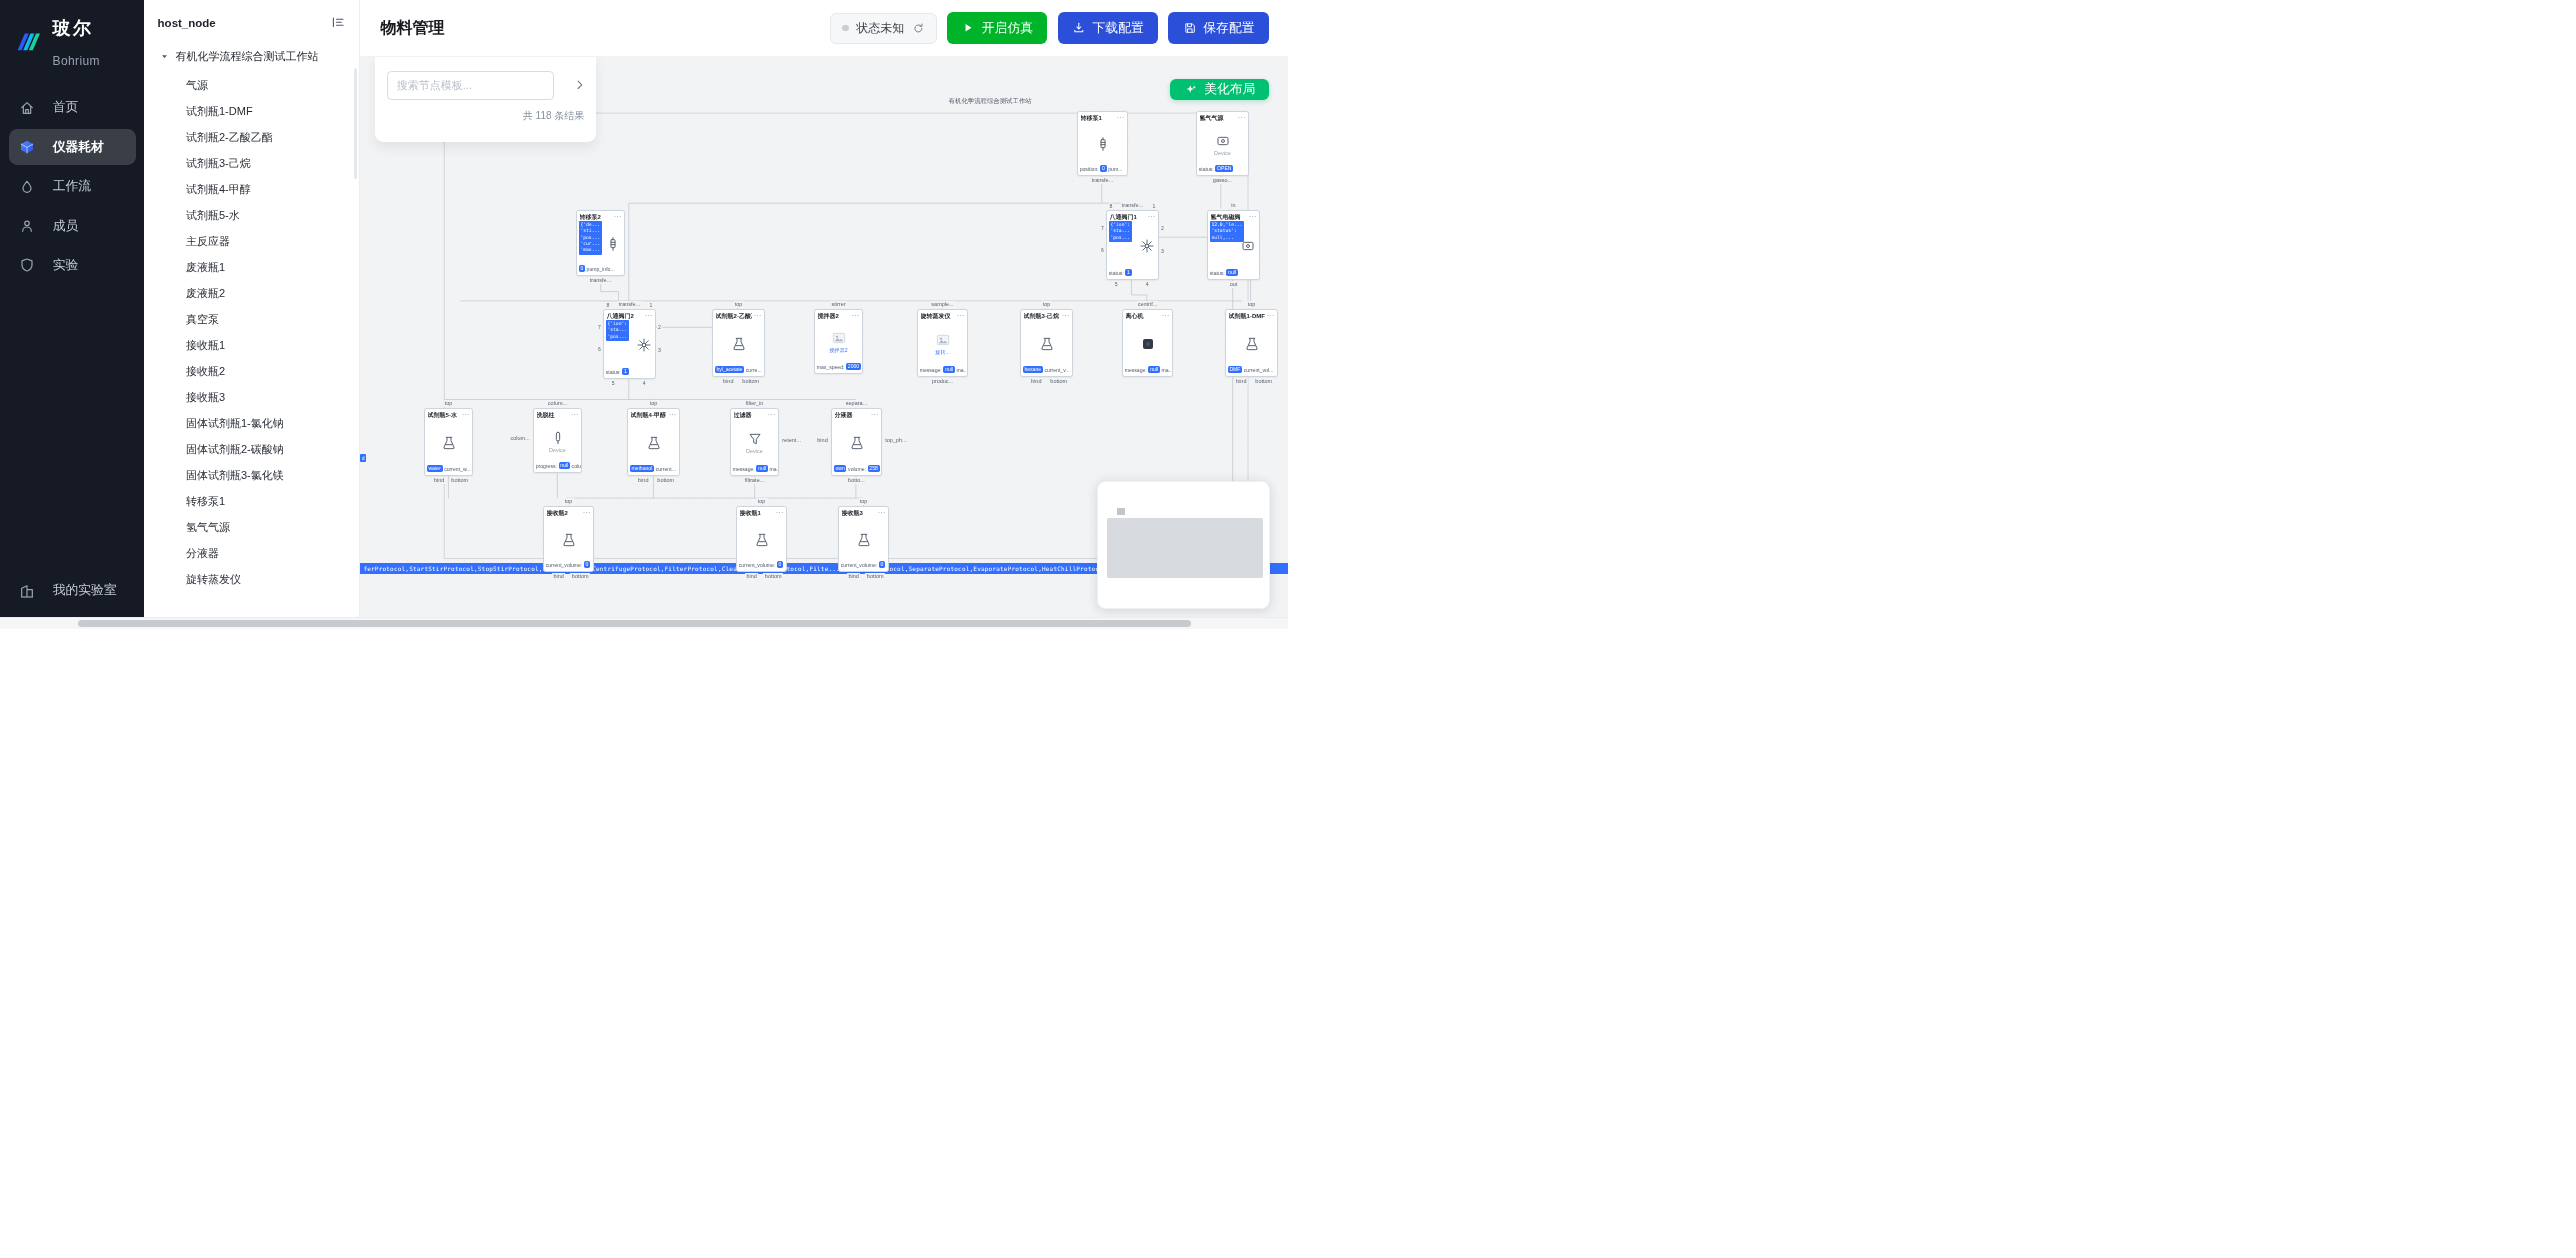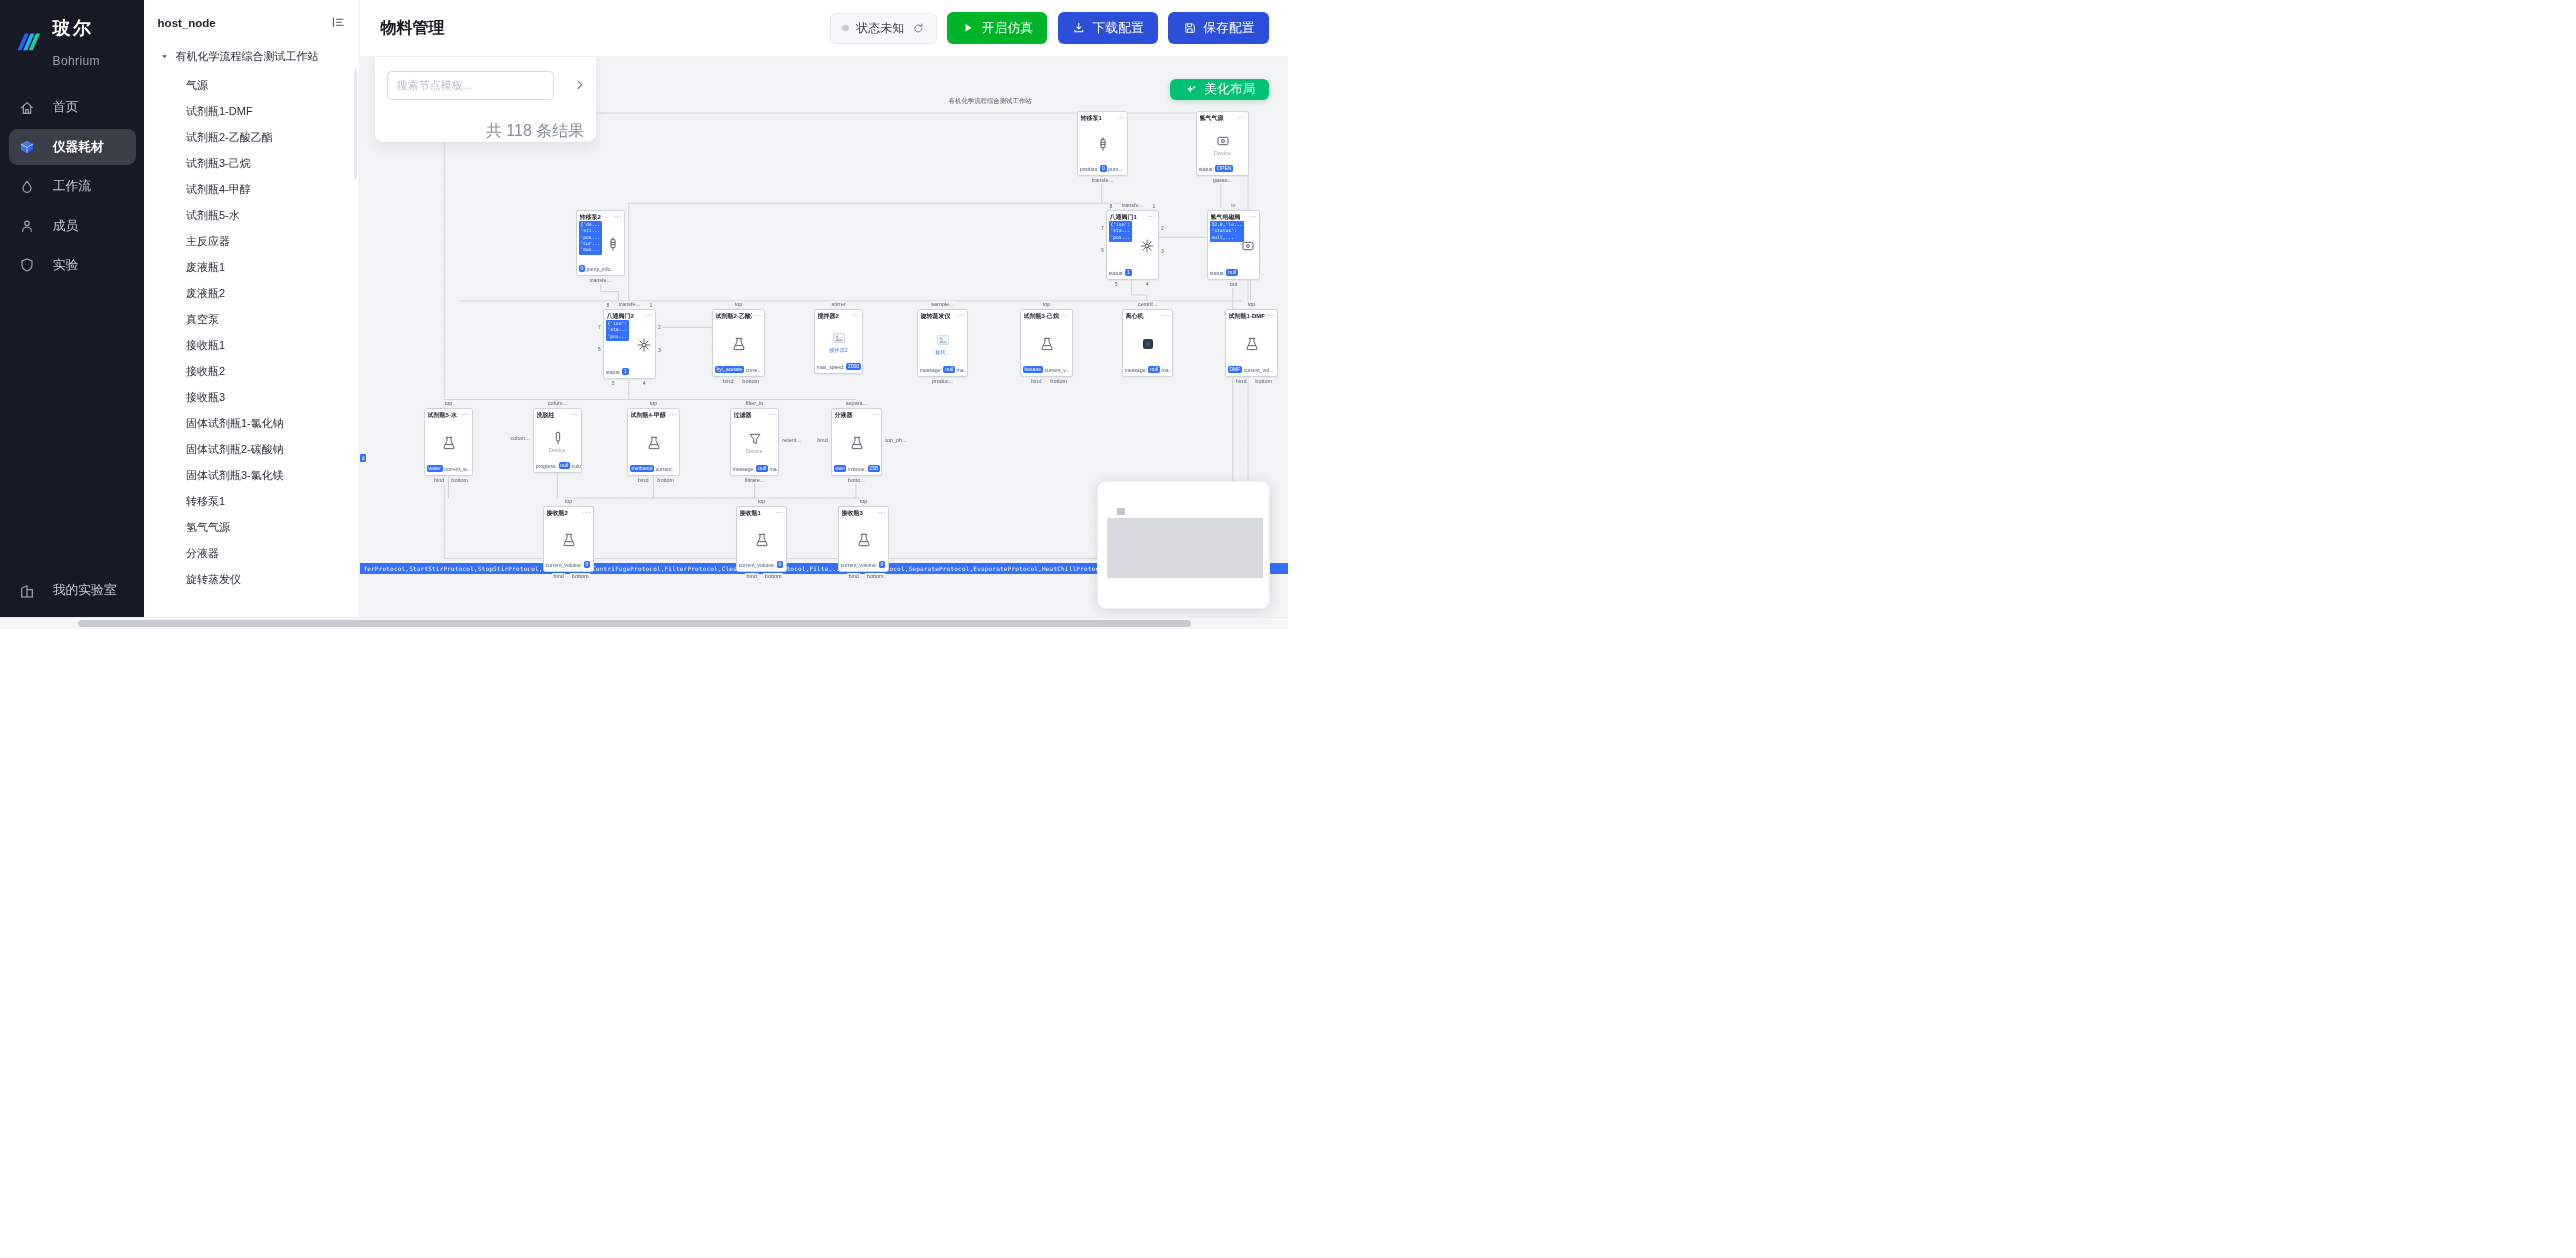--- a/index.html
+++ b/index.html
@@ -66,21 +66,21 @@
   .frag-chip{position:absolute;left:0;top:397px;background:var(--chip-blue,#3370ff);color:#fff;
              font-size:5.1px;padding:0.9px 1.7px;border-radius:0.9px;z-index:2}
 
   .search-panel{position:absolute;left:15.3px;top:0;width:221px;height:85px;background:#fff;
                 border-radius:0 0 8.5px 8.5px;box-shadow:0 5.1px 12px rgba(31,35,41,.08);z-index:5}
   .search-input{position:absolute;left:12px;top:13.6px;width:167px;height:29px;border:0.9px solid #d8dce2;
                 border-radius:4.3px;padding:0 8.5px;font-size:11px;color:#1d2129;outline:none;
                 box-sizing:border-box;font-family:inherit;background:#fff}
   .search-input::placeholder{color:#b9bfc9}
   .search-expand{position:absolute;right:10.2px;top:21px;width:13.6px;height:13.6px;color:#6f7a89;cursor:pointer}
-  .search-count{position:absolute;right:12px;top:64px;font-size:16px;color:#868f9c}
+  .search-count{position:absolute;right:12px;top:52px;font-size:10px;color:#868f9c}
 
   .beautify-btn{position:absolute;right:19px;top:22px;height:21px;padding:0 13.6px;display:flex;align-items:center;
                 gap:6.8px;background:var(--beautify-green,#00c072);color:#fff;border:none;border-radius:6px;
                 font-size:12.8px;font-family:inherit;z-index:5;cursor:pointer;box-shadow:0 1.7px 5.1px rgba(0,160,90,.25)}
 
   .minimap{position:absolute;left:737px;top:424px;width:173px;height:128px;background:#fff;border-radius:8.5px;
            box-shadow:0 1.7px 10.2px rgba(31,35,41,.14);z-index:5;border:0.9px solid #f0f1f3;box-sizing:border-box}
   .minimap-viewport{position:absolute;left:8.5px;top:36px;width:156px;height:60px;background:#d7dade;border-radius:1.7px}
   .minimap-marker{position:absolute;left:19px;top:25.5px;width:7.7px;height:7.7px;background:#c2c6cc}
 

